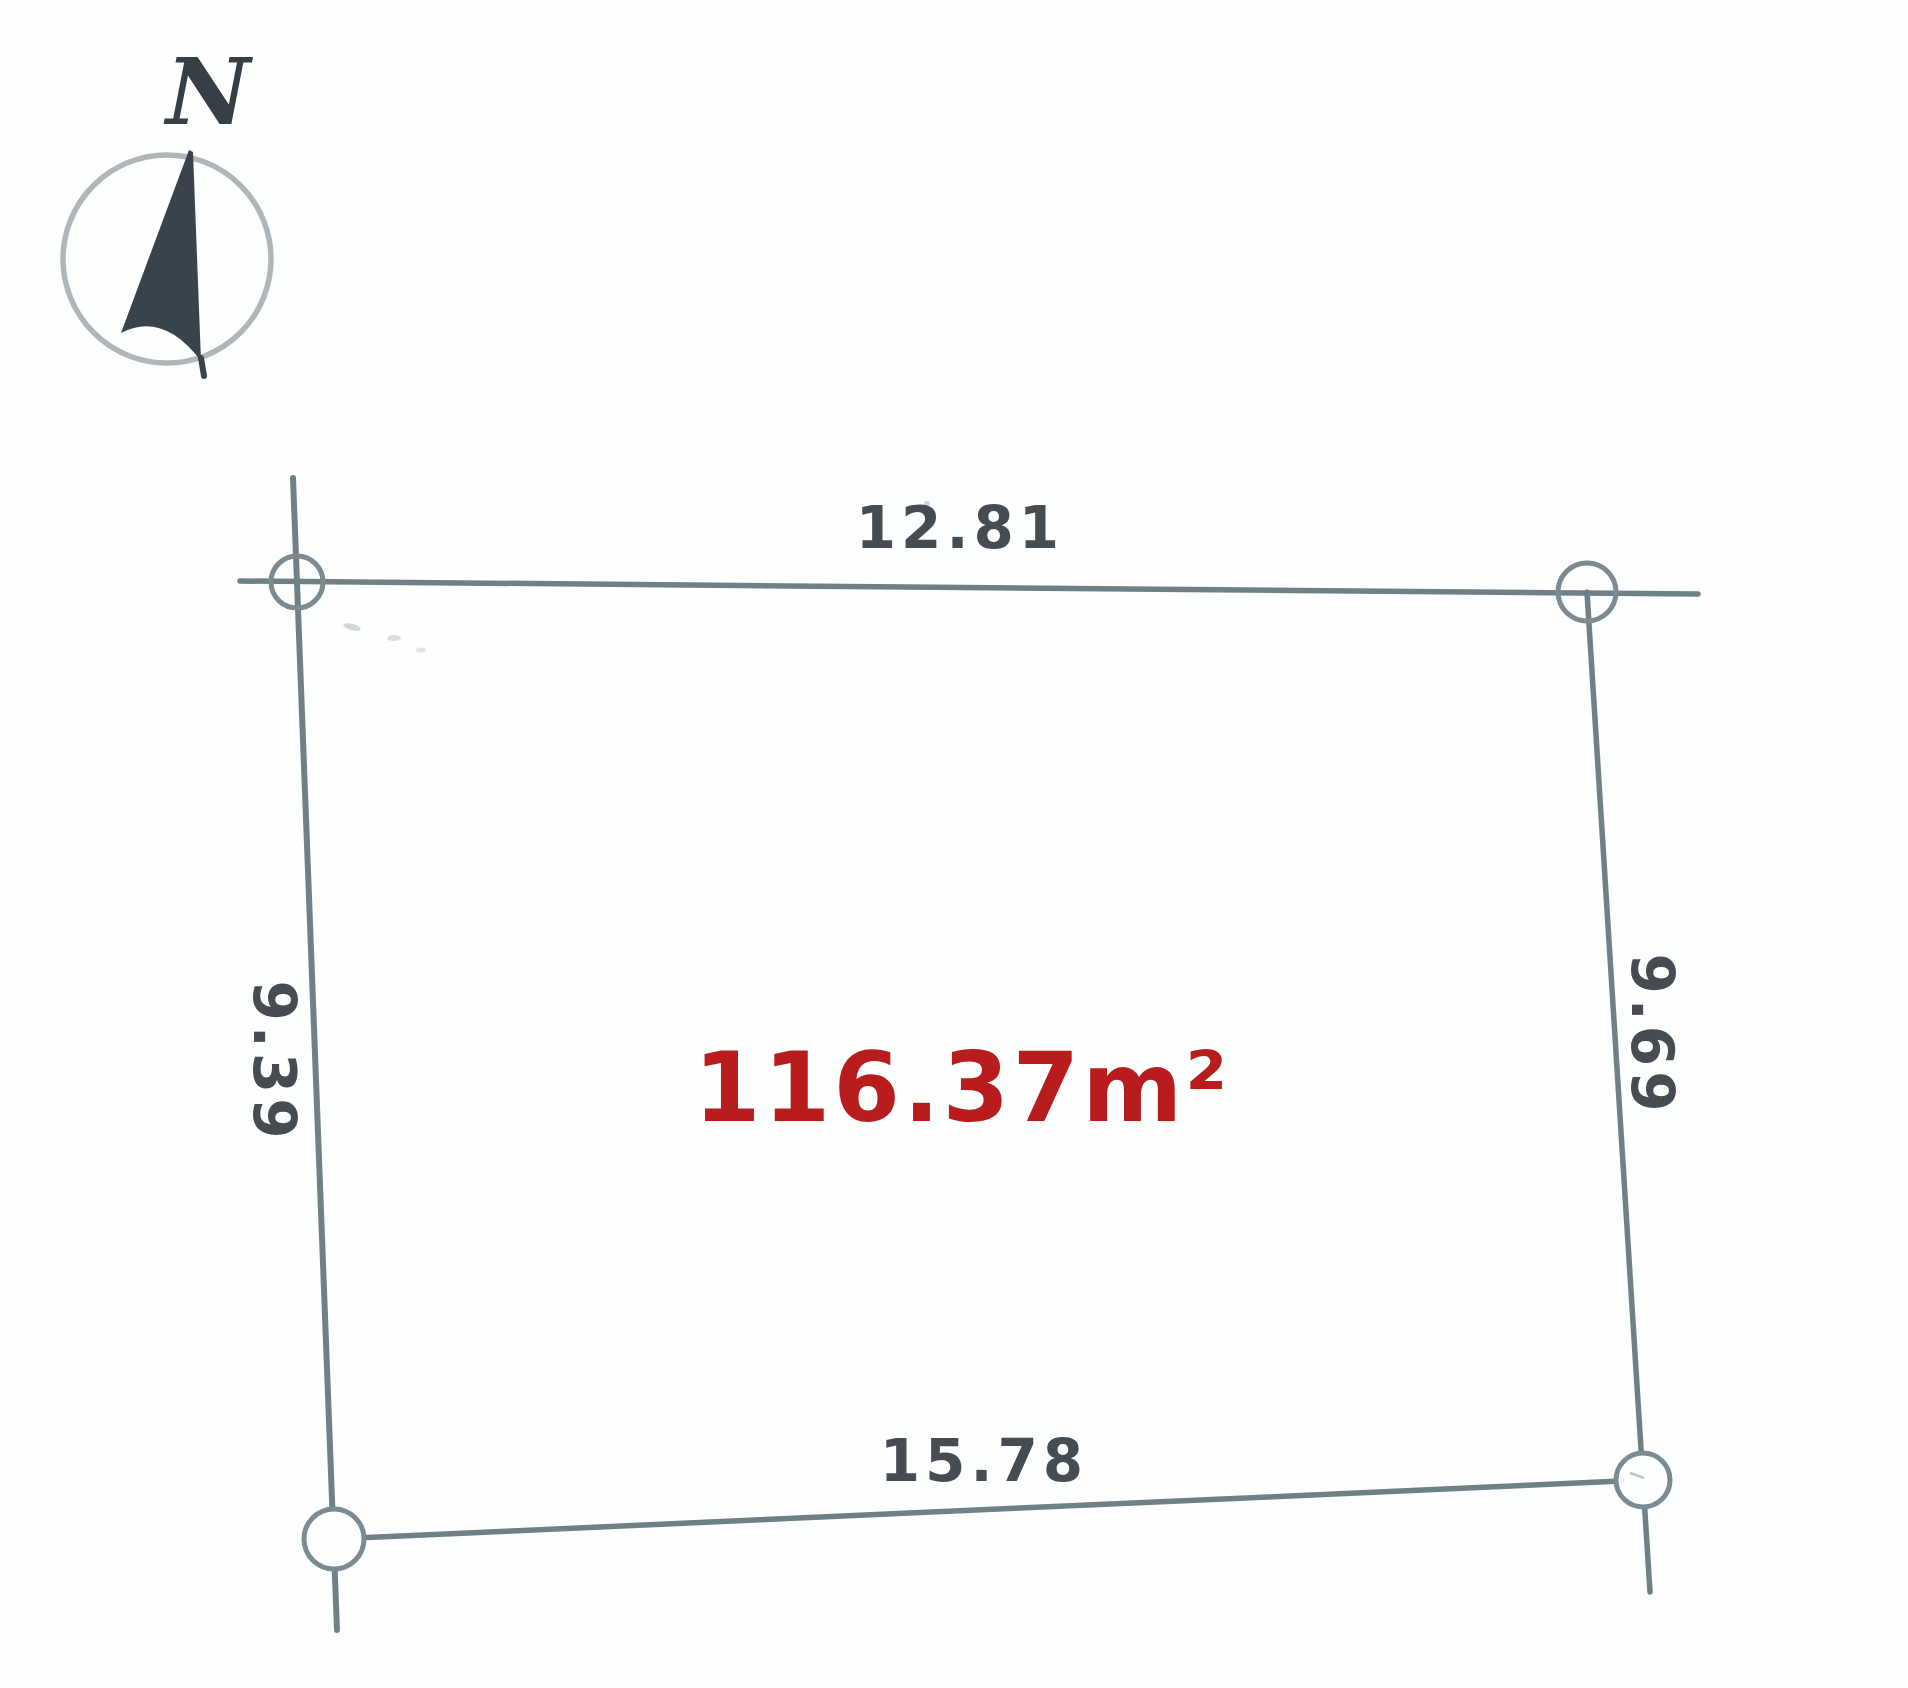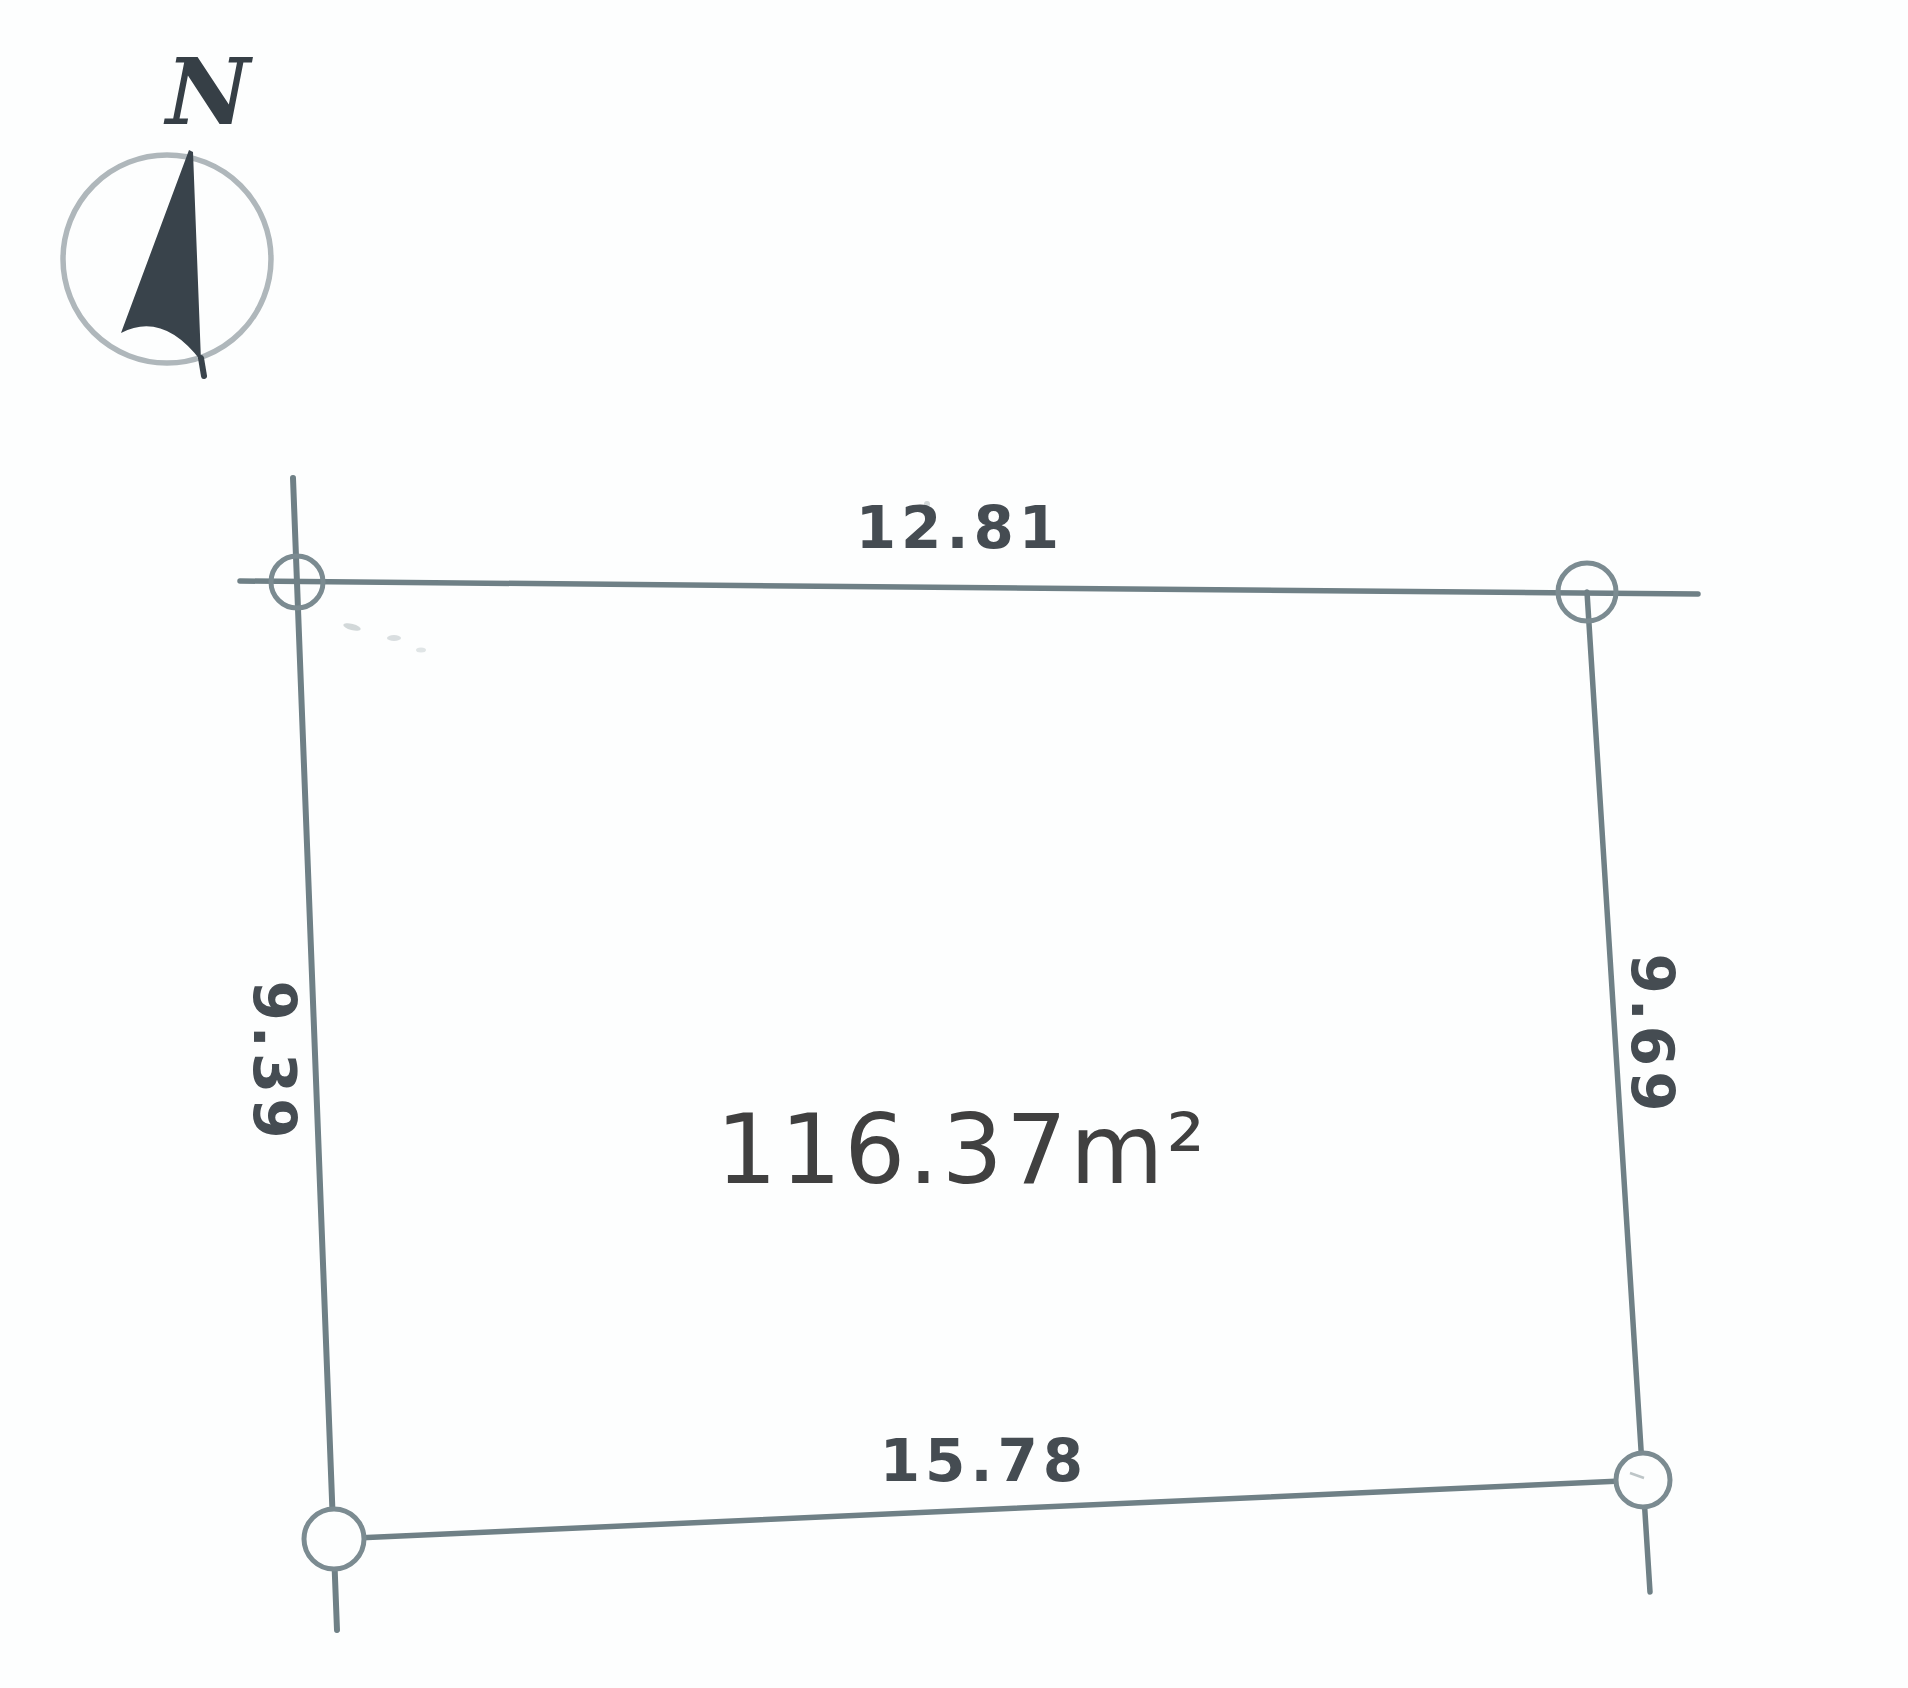--- a/index.html
+++ b/index.html
@@ -55,24 +55,24 @@
   .dim-bottom{left:984px;top:1461px;}
   .dim-left{left:274px;top:1062px;transform:translate(-50%,-50%) rotate(90deg);}
   .dim-right{left:1652px;top:1035px;transform:translate(-50%,-50%) rotate(90deg);}
   .plot-name{
     left:955px;top:993px;
     font-size:100px;line-height:1;
     font-weight:600;letter-spacing:16px;
     color:#42484d;
   }
   .plot-area{
-    left:962px;top:1150px;
+    left:962px;top:1088px;
     font-size:96px;line-height:1;
-    font-weight:400;letter-spacing:3px;
-    color:#404040;
+    font-weight:700;letter-spacing:3px;
+    color:#b91c1c;
   }
 </style>
 </head>
 <body>
 
 <div class="page">
 
   <svg class="plan" width="1908" height="1688" viewBox="0 0 1908 1688">
 
     <line class="edge" x1="240" y1="581" x2="1698" y2="594"></line>

